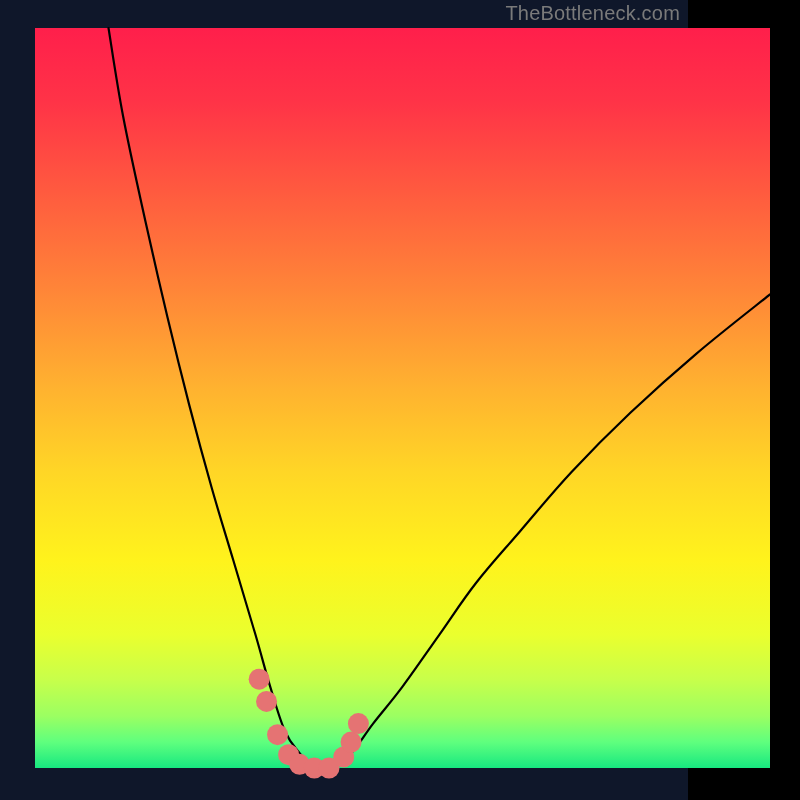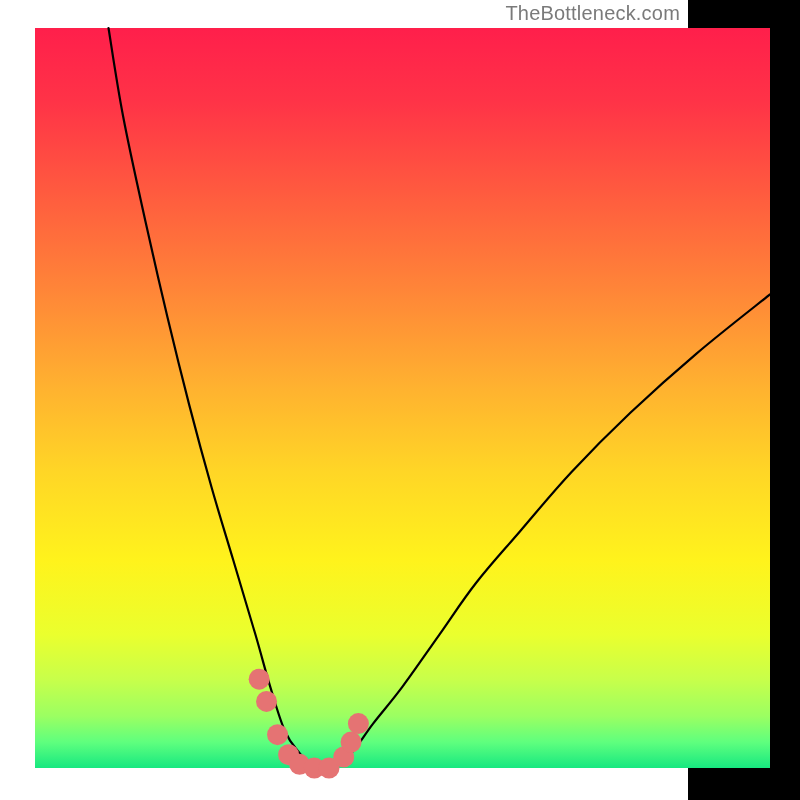--- a/index.html
+++ b/index.html
@@ -8,21 +8,21 @@
     width: 800px;
     height: 800px;
     background: #000;
     overflow: hidden;
     font-family: Arial, Helvetica, sans-serif;
   }
   .outer {
     position: relative;
     width: 688px;
     height: 800px;
-    background: #ffffff;
+    background: #0f172a;
   }
   .watermark {
     position: absolute;
     top: 2px;
     right: 8px;
     color: #7a7a7a;
     font-size: 20px;
     font-weight: 500;
     letter-spacing: 0.2px;
     z-index: 10;

